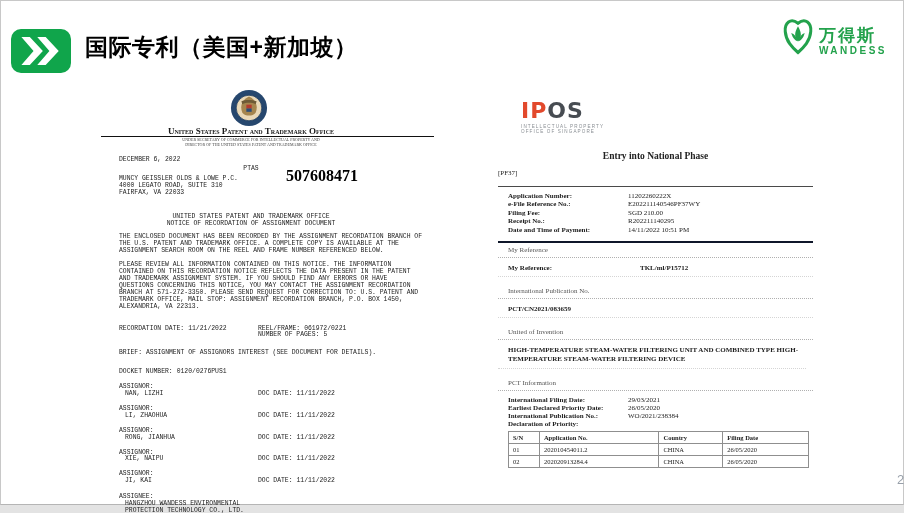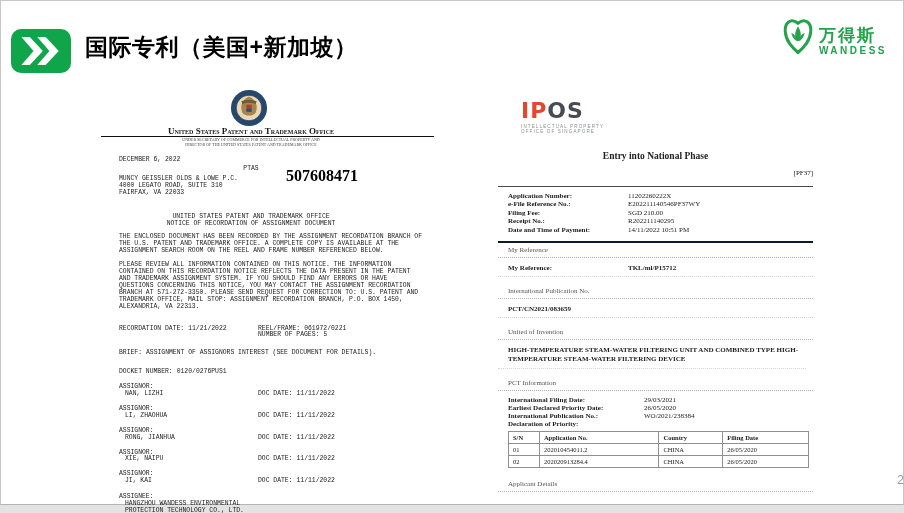--- a/index.html
+++ b/index.html
@@ -54,36 +54,36 @@
   
   .ipdoc { position:absolute; left:497px; top:95px; width:315px;
            font-family:"Liberation Serif", serif; color:#222; }
   .ipos-logo { margin-left:23px; margin-top:4px; line-height:1; }
   .ipos-word { font-family:"DejaVu Sans", sans-serif; font-weight:900; font-size:22px; letter-spacing:1px; }
   .ipos-ip { color:#e2492c; }
   .ipos-os { color:#474c52; }
   .ipos-sub { font-family:"Liberation Sans", sans-serif; font-size:4.6px; letter-spacing:1.1px;
               color:#8a8f94; line-height:5.4px; margin-top:2px; }
   .form-title { text-align:center; font-weight:bold; font-size:9.5px; margin-top:16px; }
-  .form-code { text-align:right; font-size:7px; margin-top:8px; }
+  .form-code { text-align:left; font-size:7px; margin-top:8px; }
   .hr-dark { border-top:1.5px solid #4a4a4a; margin-top:9px; }
   .fields { margin-top:5px; }
   .frow { display:flex; font-size:7px; line-height:8.5px; padding-left:10px; }
   .frow .flab { width:120px; font-weight:bold; }
   .frow .fval { font-weight:normal; }
   .sect { font-size:7px; color:#555; padding:3px 0 3px 10px; margin-top:7px;
           border-bottom:1px dotted #b0b0b0; }
   .sect-top { border-top:2px solid #0f172a; }
   .boldrow { display:flex; font-size:7px; font-weight:bold; padding:6px 0 4px 10px;
              border-bottom:1px dotted #d5d5d5; }
-  .boldrow .flab { width:120px; }
+  .boldrow .flab { width:132px; }
   .invention { font-size:7px; font-weight:bold; width:308px; padding:6px 0 5px 10px;
                line-height:8.5px; border-bottom:1px dotted #d5d5d5; }
   .pct-fields { margin-top:5px; }
-  .pct-fields .frow { line-height:8px;gap:16px; }
+  .pct-fields .frow { line-height:8px; }
   table.priority { border-collapse:collapse; margin:3px 0 0 10px; width:301px;
                    font-size:6.5px; }
   table.priority th, table.priority td { border:1px solid #8f8f8f; padding:2px 4px;
                    text-align:left; font-weight:normal; }
   table.priority th { font-weight:bold; }
   .col-sn { width:31px; } .col-app { width:120px; } .col-country { width:64px; } .col-date { width:86px; }
   .applicant { margin-top:9px; }
 
   .page-num { position:absolute; left:896px; top:471px; font-size:13px; color:#98a0aa; }
 </style>
@@ -322,17 +322,16 @@
       </tr>
       <tr>
         <td>02</td>
         <td>202020913284.4</td>
         <td>CHINA</td>
         <td>26/05/2020</td>
       </tr>
     </tbody>
       </table>
 
-    <div class="sect applicant">Applicant Details</div>
   </div>
 
   <div class="page-num">29</div>
 </div>
 
 </body></html>

